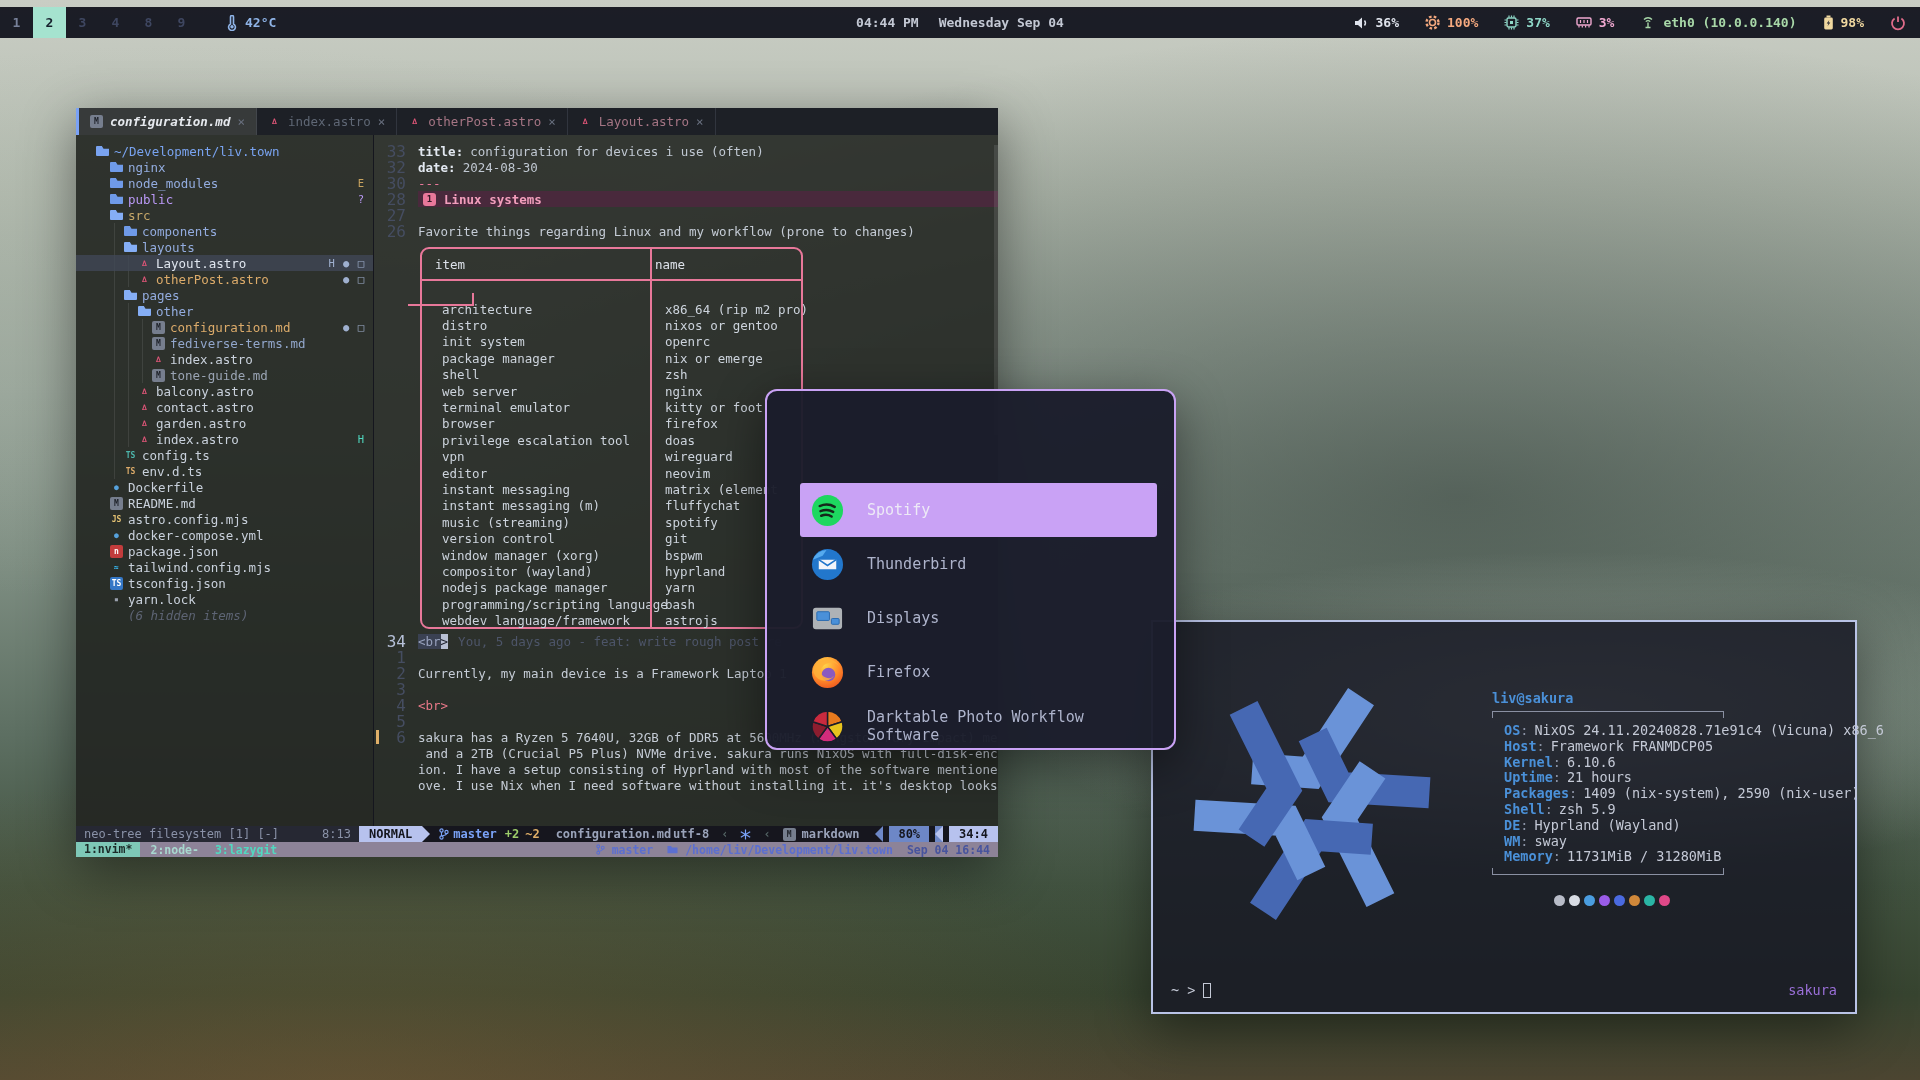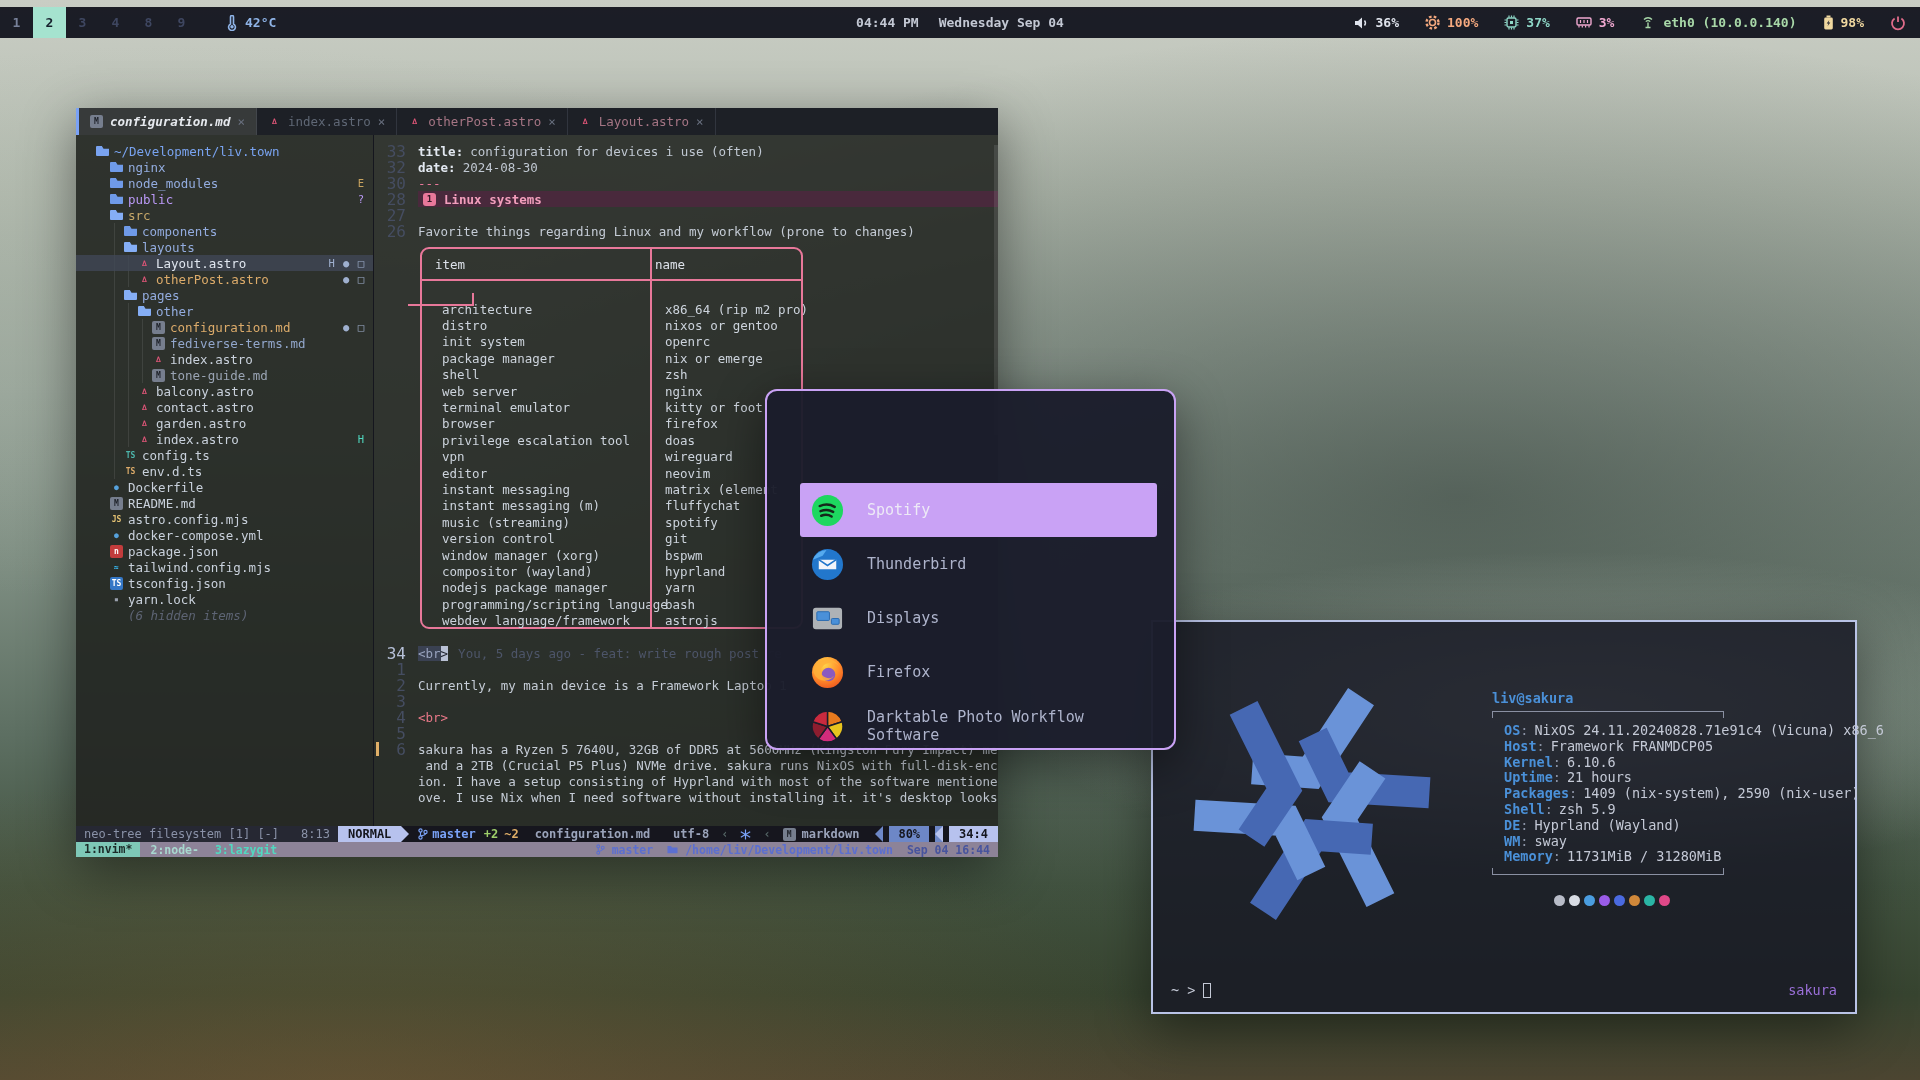--- a/index.html
+++ b/index.html
@@ -60,35 +60,35 @@
   .eval { color:#c0c8d2; }
   .dashes { color:#e8789a; }
   .hbar { flex:1; height:16px; background:#49293c; display:flex; align-items:center; gap:8px; padding-left:5px; }
   .h1box { width:13px; height:13px; border-radius:3px; background:#e8789a; color:#351726; font-size:9px; line-height:13px; text-align:center; font-weight:bold; }
   .htxt { color:#f29ebc; font-weight:bold; }
   .sign::before { content:""; position:absolute; left:2px; top:1px; width:3px; height:14px; background:#e0af68; }
   .tagline .etext { color:#e87888; }
   .selbg { background:#3a4152; color:#98a2bd; }
   .curch { background:#b9c1d4; color:#1c1f2a; }
   .blame { color:#4d5569; margin-left:10px; }
-  .mdtable { margin:8px 0 16px 46px; width:383px; height:382px; border:2px solid #e8789a; border-radius:9px; position:relative; font-size:12.5px; color:#ccd3dc; }
+  .mdtable { margin:8px 0 4px 46px; width:383px; height:382px; border:2px solid #e8789a; border-radius:9px; position:relative; font-size:12.5px; color:#ccd3dc; }
   .mdtable .colline { position:absolute; left:228px; top:0; bottom:0; width:2px; background:#e8789a; }
   .thead { height:32px; display:flex; align-items:center; border-bottom:2px solid #e8789a; color:#dde2ea; }
   .thead .hc1 { width:228px; padding-left:13px; }
   .thead .hc2 { padding-left:5px;text-align:right; }
   .tspacer { height:20px; }
   .trowline { height:16.4px; display:flex; align-items:center; }
   .trowline .c1 { width:228px; padding-left:20px; flex:none; white-space:pre; }
   .trowline .c2 { padding-left:15px; white-space:pre; }
   .stub { position:absolute; left:-14px; top:44px; width:66px; height:13px; border-bottom:2px solid #e8789a; border-right:2px solid #e8789a; }
   .scrollthumb { position:absolute; right:0; top:10px; width:4px; height:290px; background:rgba(255,255,255,0.10); }
 
   
   .statusrow { height:16px; display:flex; flex:none; font-size:12px; }
-  .treestatus { width:262px; flex:none; background:#262833; color:#8a92a8; display:flex; align-items:center; padding:0 8px; }
+  .treestatus { width:283px; flex:none; background:#262833; color:#8a92a8; display:flex; align-items:center; padding:0 8px; }
   .treestatus .rt { margin-left:auto; }
   .statusline { flex:1; background:#16161e; display:flex; align-items:center; font-weight:bold; color:#9aa3ba; }
   .segmode { background:#b7c2ee; color:#15161e; padding:0 10px; height:16px; line-height:16px; }
   .tri-r { width:0; height:0; border-top:8px solid transparent; border-bottom:8px solid transparent; border-left:8px solid #b7c2ee; }
   .tri-l80 { width:0; height:0; border-top:8px solid transparent; border-bottom:8px solid transparent; border-right:8px solid #6d87c7; }
   .tri-l34 { width:0; height:0; border-top:8px solid transparent; border-bottom:8px solid transparent; border-right:8px solid #b7c2ee; background:#6d87c7; }
   .seg80 { background:#6d87c7; color:#15161e; padding:0 9px; height:16px; line-height:16px; }
   .seg34 { background:#b7c2ee; color:#15161e; padding:0 10px; height:16px; line-height:16px; }
   .gitb { color:#7aa2f7; display:flex; align-items:center; gap:4px; margin-left:9px; }
   .sep-ar { color:#566; margin:0 6px; }

